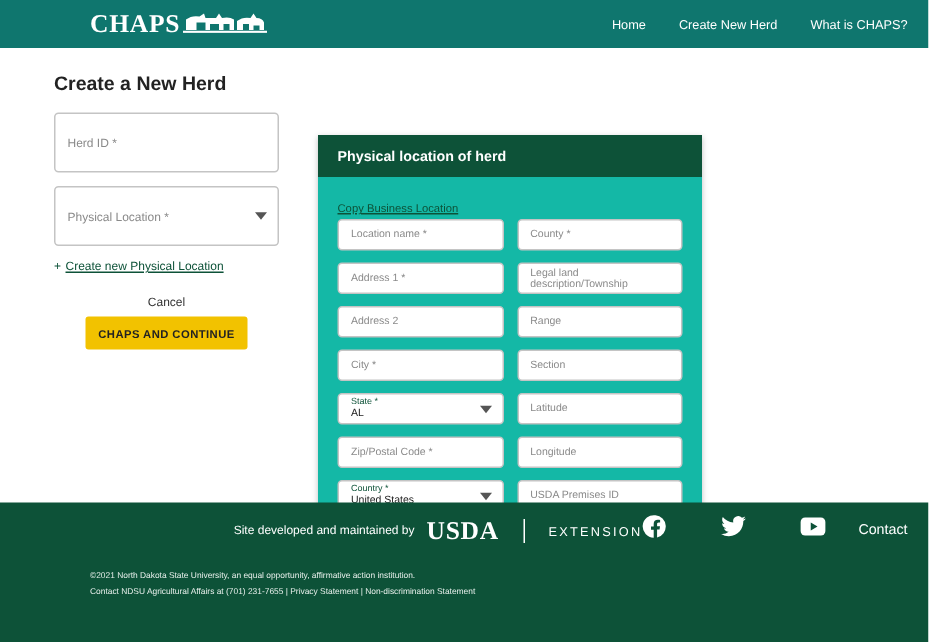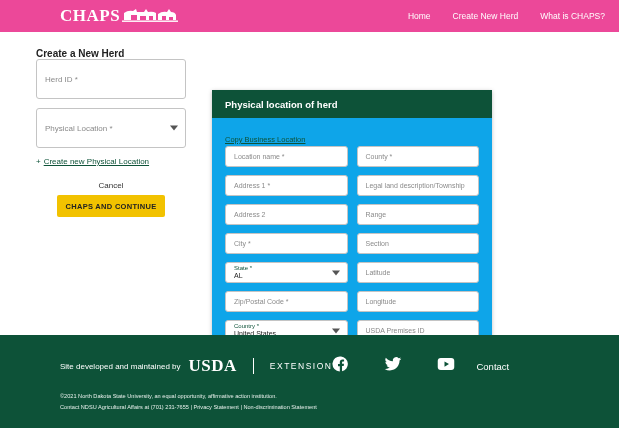--- a/index.html
+++ b/index.html
@@ -9,21 +9,21 @@
     height: 428px;
     font-family: "Liberation Sans", sans-serif;
     background: #ffffff;
     overflow: hidden;
     position: relative;
   }
 
   
   .header {
     height: 32px;
-    background: #ec4899;
+    background: #0f766e;
     display: flex;
     align-items: center;
     justify-content: space-between;
     padding: 0 14px 0 60px;
   }
   .logo {
     display: flex;
     align-items: center;
     gap: 2px;
   }
@@ -54,23 +54,24 @@
     background: #ffffff;
   }
 
   .left-panel {
     position: absolute;
     left: 36px;
     top: 16px;
     width: 150px;
   }
   .page-title {
-    font-size: 10px;
+    font-size: 13px;
     font-weight: bold;
     color: #222;
+    margin-bottom: 12px;
   }
   .field {
     position: relative;
     height: 40px;
     border: 1px solid #c4c4c4;
     border-radius: 3px;
     background: #fff;
     margin-bottom: 9px;
     display: flex;
     align-items: center;
@@ -143,22 +144,22 @@
     cursor: pointer;
     letter-spacing: 0.3px;
     font-family: "Liberation Sans", sans-serif;
   }
 
   
   .card {
     position: absolute;
     left: 212px;
     top: 58px;
-    width: 280px;
-    background: #0ea5e9;
+    width: 256px;
+    background: #14b8a6;
     box-shadow: 0 1px 4px rgba(0,0,0,0.25);
   }
   .card-header {
     background: #0d5238;
     color: #fff;
     height: 28px;
     display: flex;
     align-items: center;
     padding-left: 13px;
     font-size: 9.5px;
@@ -207,22 +208,22 @@
     position: absolute;
     left: 0; top: 335px;
     width: 619px;
     height: 93px;
     background: #0d5238;
     color: #fff;
   }
   .footer-top {
     display: flex;
     align-items: center;
-    padding: 20px 14px 0 60px;
-    justify-content: flex-start;
+    padding: 7px 14px 0 60px;
+    justify-content: flex-end;
   }
   .dev-by {
     display: flex;
     align-items: center;
     gap: 8px;
   }
   .dev-text { font-size: 8px; }
   .ndsu {
     font-family: "Liberation Serif", serif;
     font-size: 17px;

